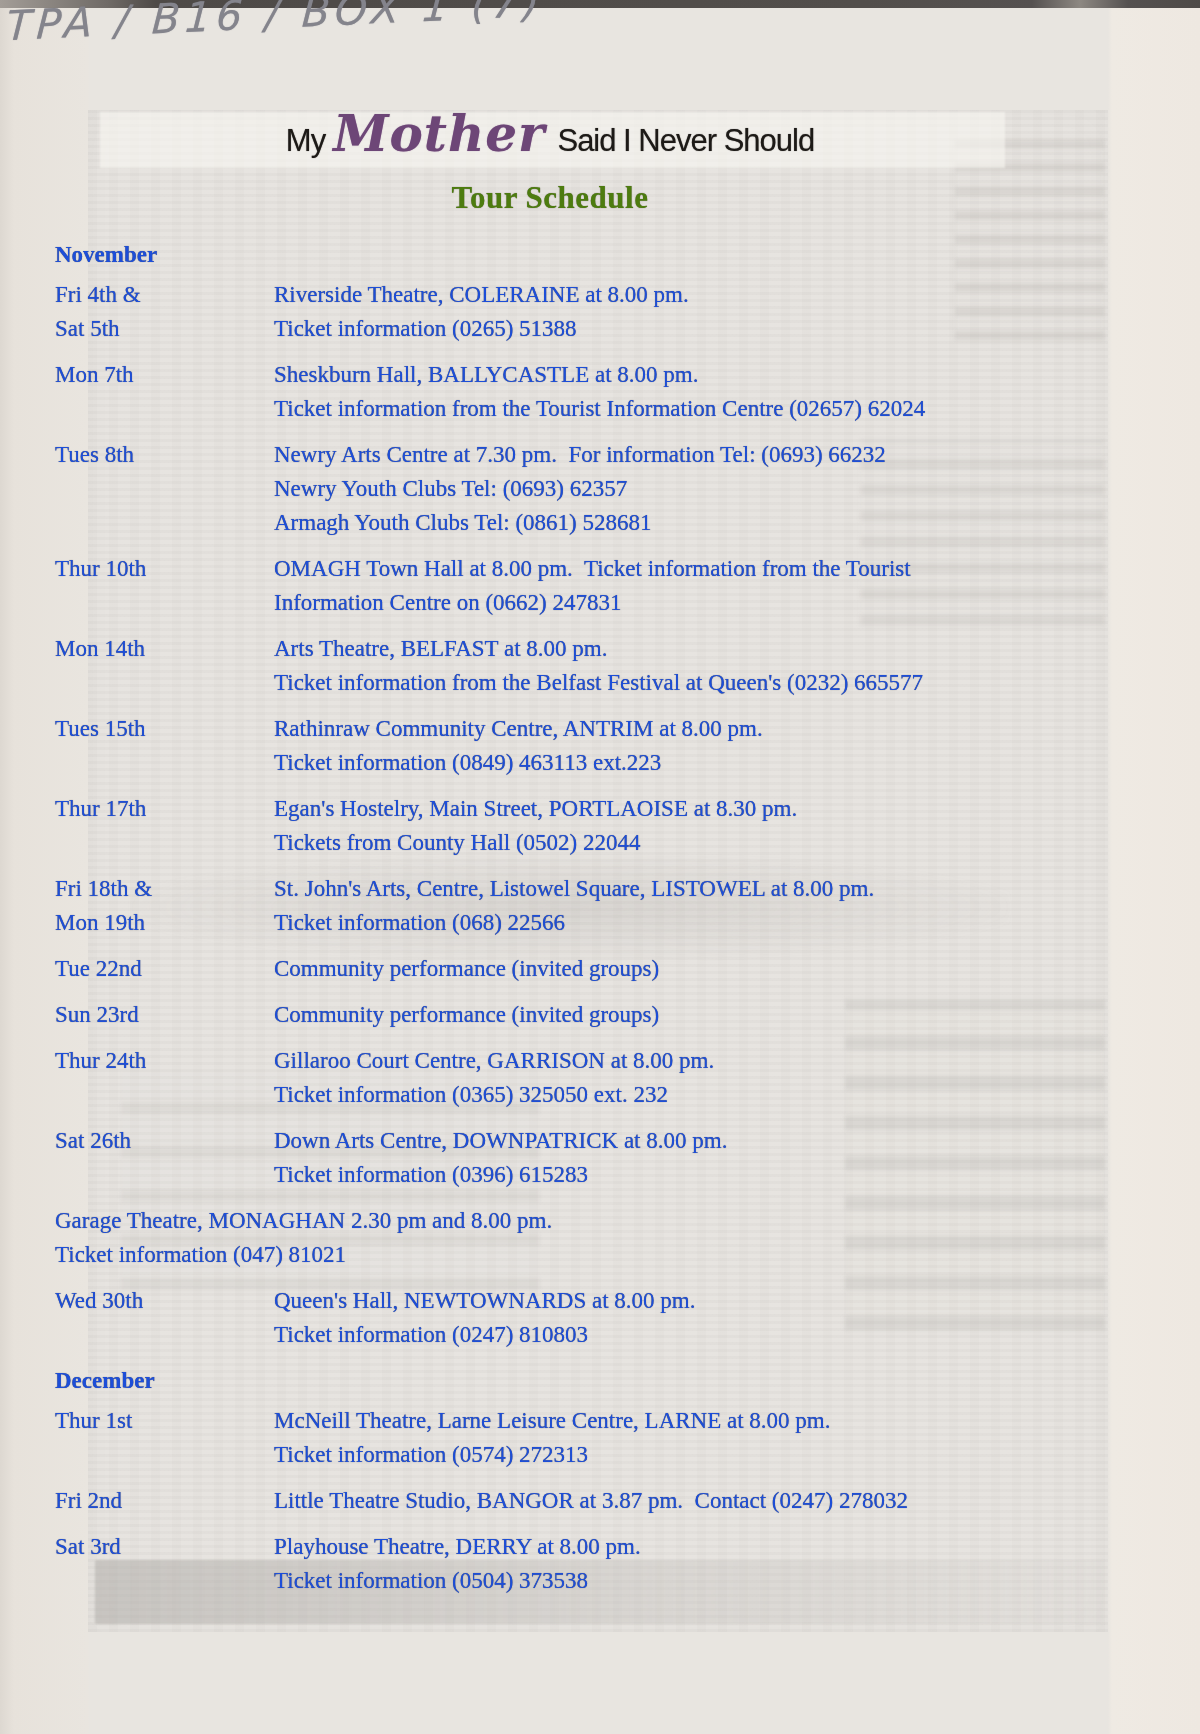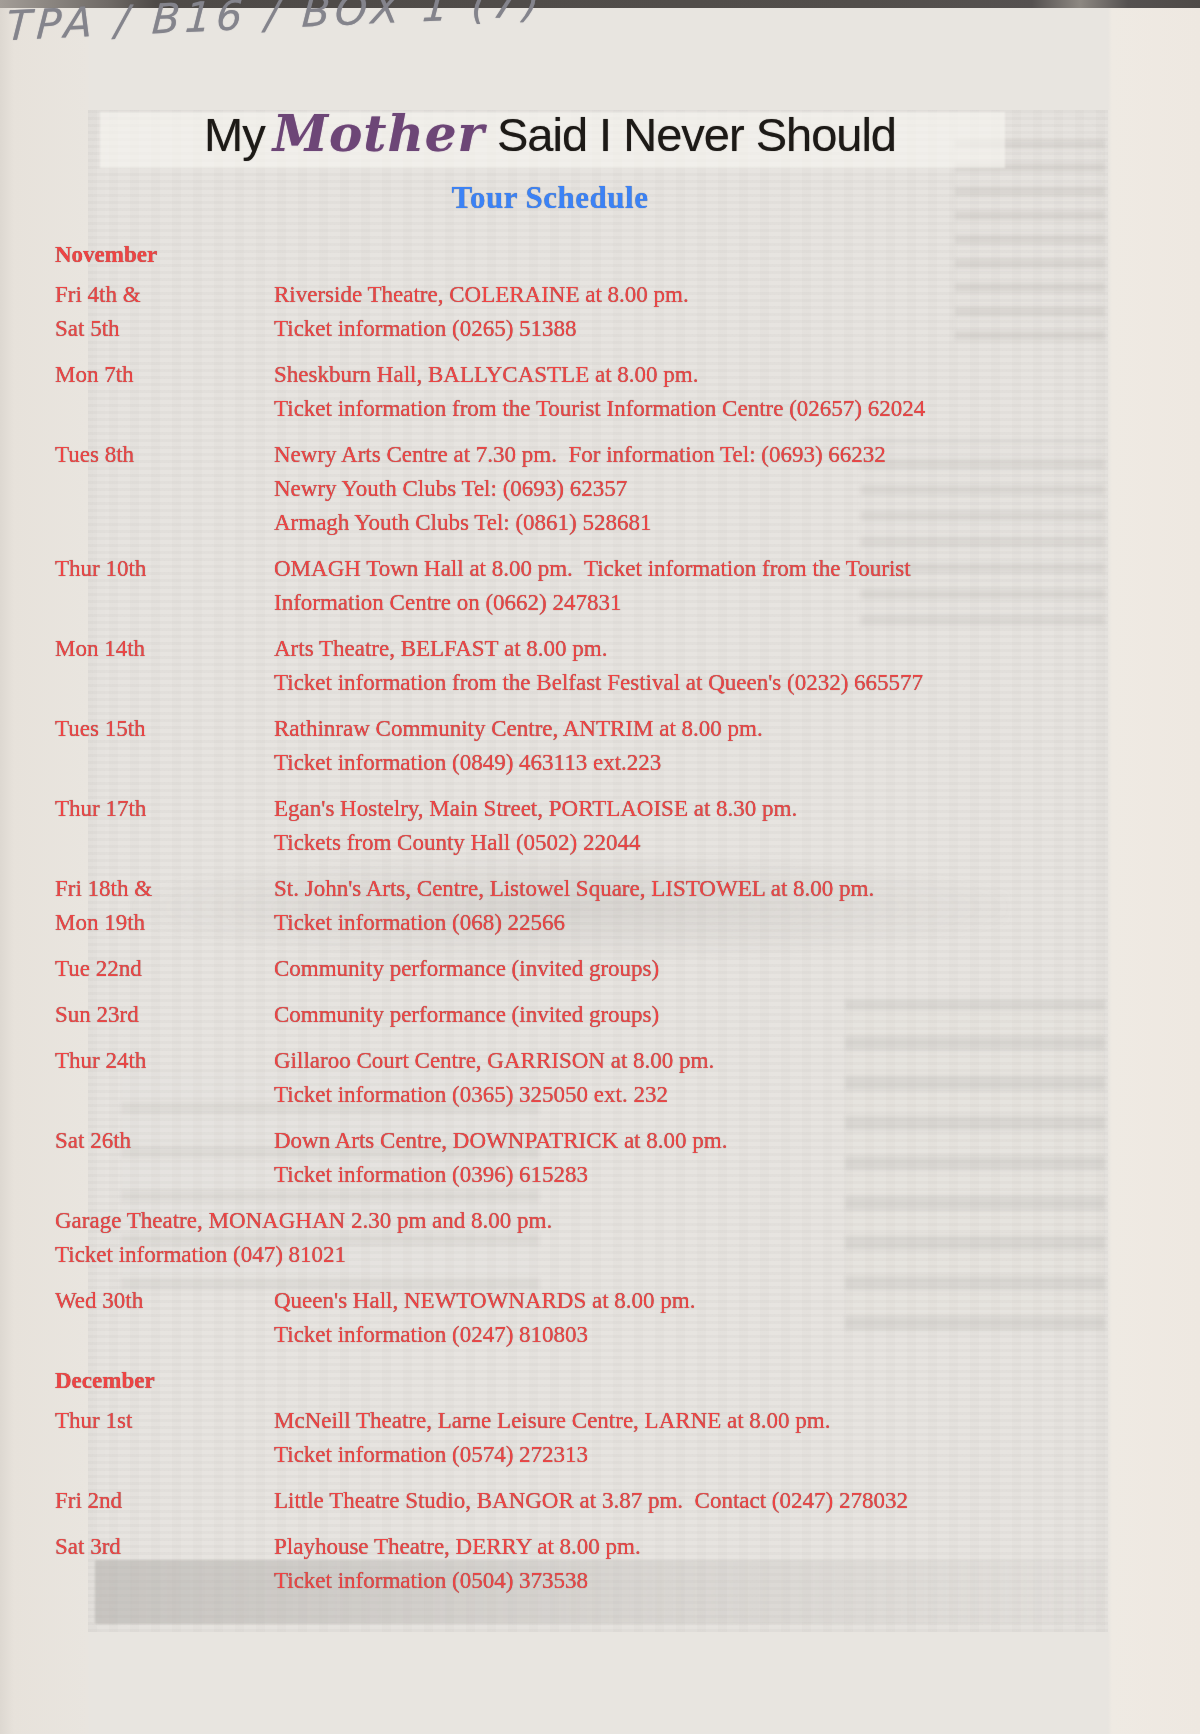--- a/index.html
+++ b/index.html
@@ -55,36 +55,36 @@
     transform:rotate(-2.6deg) skewX(-6deg);transform-origin:left top;
     text-shadow:0 0 1px rgba(120,120,130,0.6);
     white-space:nowrap;
   }
   
   .title-row{
     position:absolute;left:90px;top:104px;width:920px;text-align:center;white-space:nowrap;
     color:#1d1a17;text-shadow:0 0 1px rgba(30,26,22,0.65);
   }
   .title-plain{
-    font-family:"Liberation Sans",sans-serif;font-size:47px;font-weight:500;letter-spacing:-1px;
+    font-family:"Liberation Sans",sans-serif;font-size:31px;font-weight:500;letter-spacing:-1px;
   }
   .title-script{
     font-family:"DejaVu Serif",serif;font-style:italic;font-weight:600;
     font-size:50px;letter-spacing:1px;margin:0 12px 0 8px;
     text-shadow:0 0 1px rgba(110,70,120,0.6);
   }
   .subtitle{
     position:absolute;left:90px;top:180px;width:920px;text-align:center;
-    font-family:"Liberation Serif",serif;font-size:31px;font-weight:700;color:#3b82f6;
+    font-family:"Liberation Serif",serif;font-size:31px;font-weight:700;color:#4d7c0f;
     text-shadow:0 0 1px rgba(36,32,25,0.6);letter-spacing:0.5px;
   }
   
   .schedule{
     position:absolute;left:55px;top:238px;width:1095px;
-    font-size:23px;color:#ef4444;text-shadow:0 0 0.8px rgba(43,39,34,0.75);
+    font-size:23px;color:#1d4ed8;text-shadow:0 0 0.8px rgba(43,39,34,0.75);
   }
   .month-header{font-weight:700;line-height:34px;margin:0 0 6px 0;}
   .entry{display:flex;margin-bottom:12px;}
   .entry .dates{width:219px;flex-shrink:0;}
   .entry .lines{flex:1;}
   .date-line,.line{line-height:34px;white-space:pre-wrap;}
 </style>
 </head>
 <body>
 

